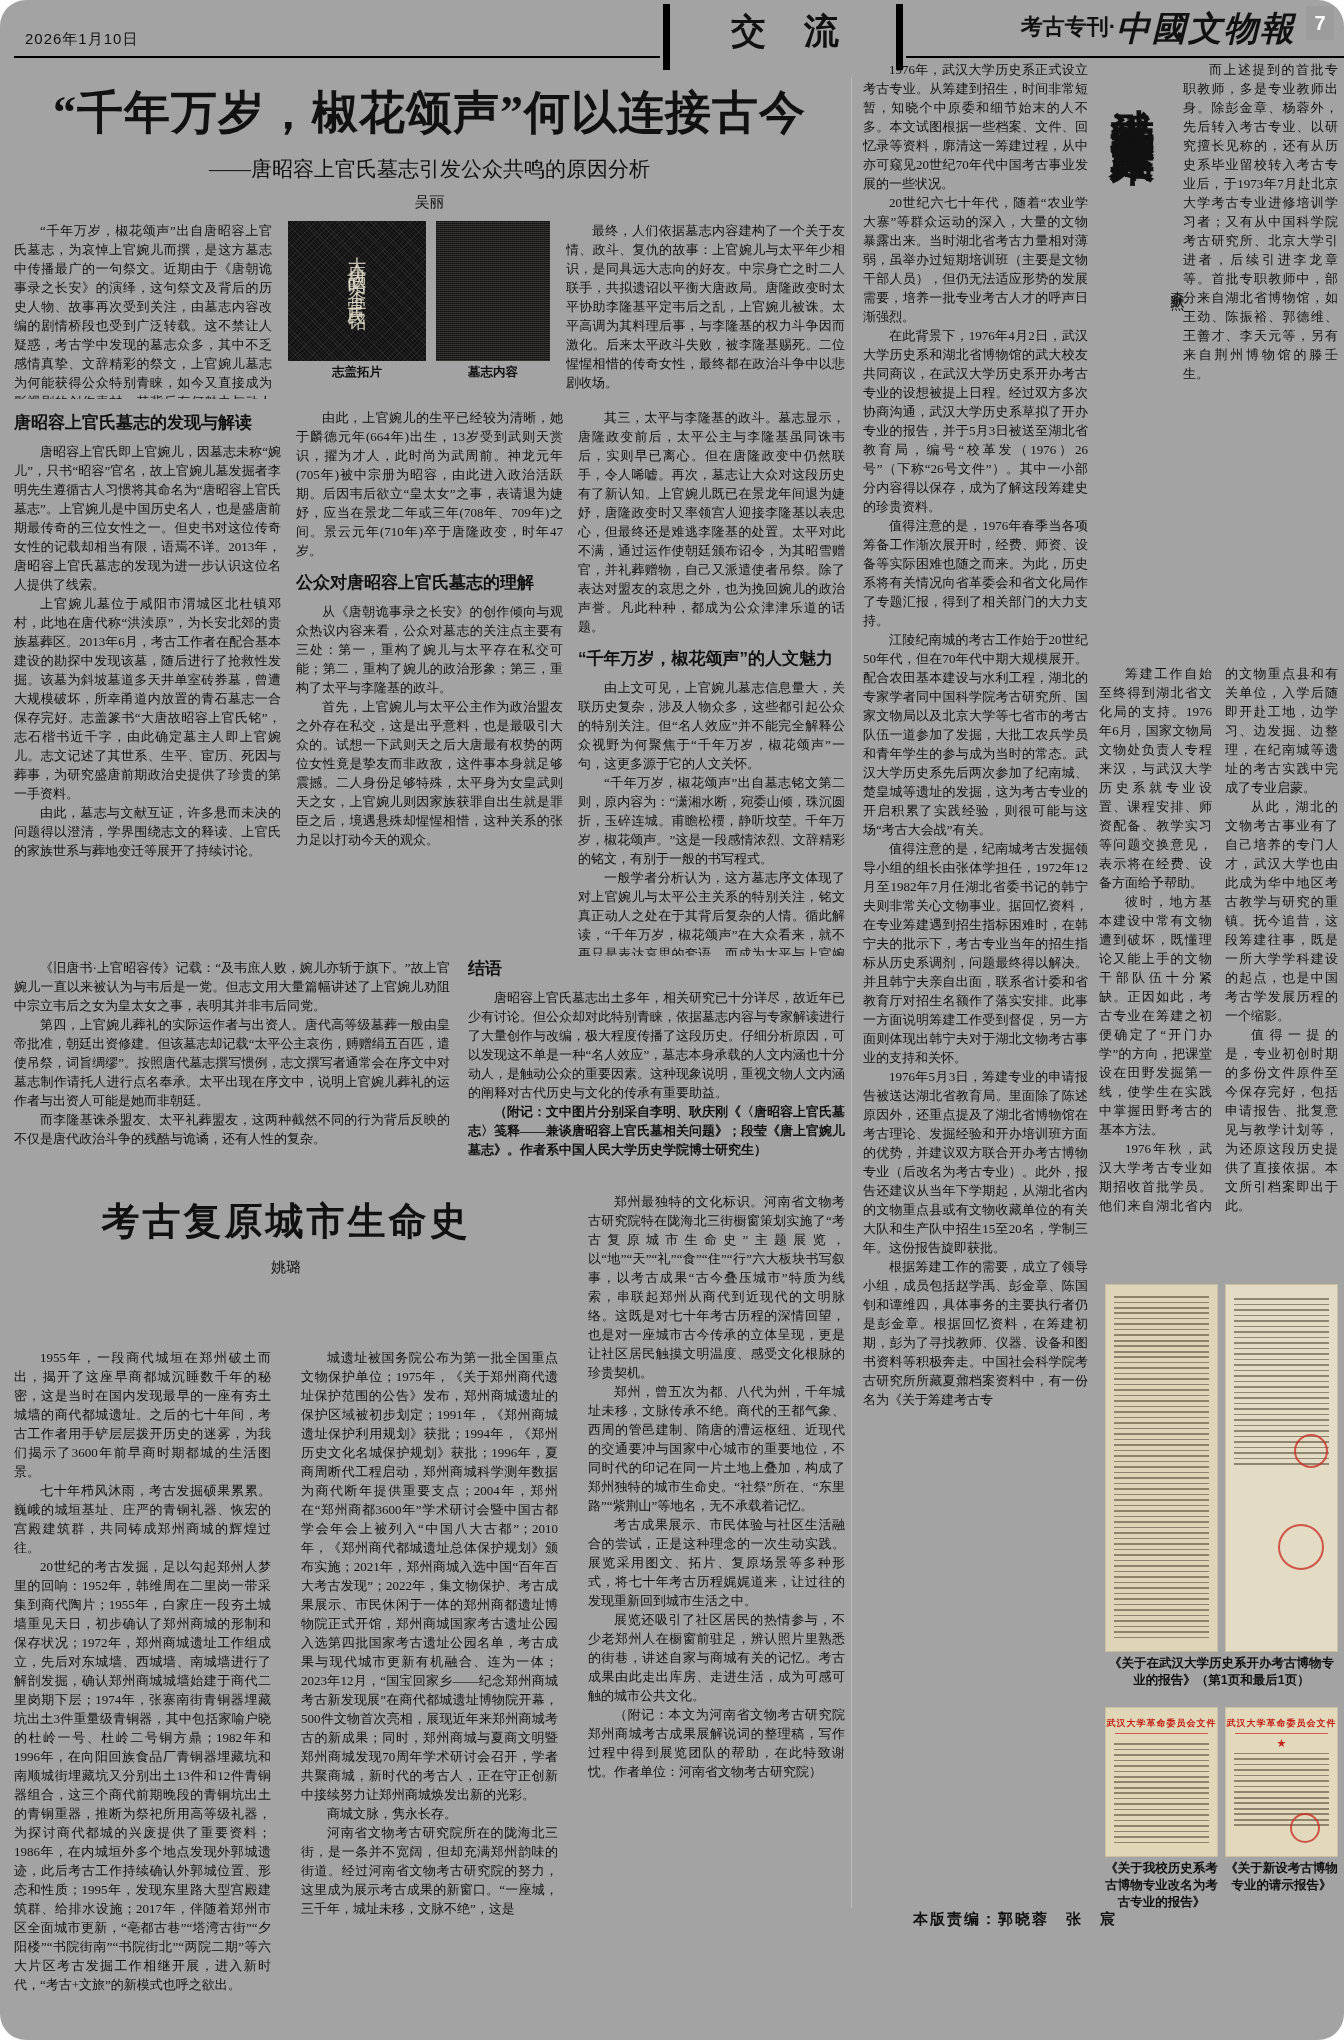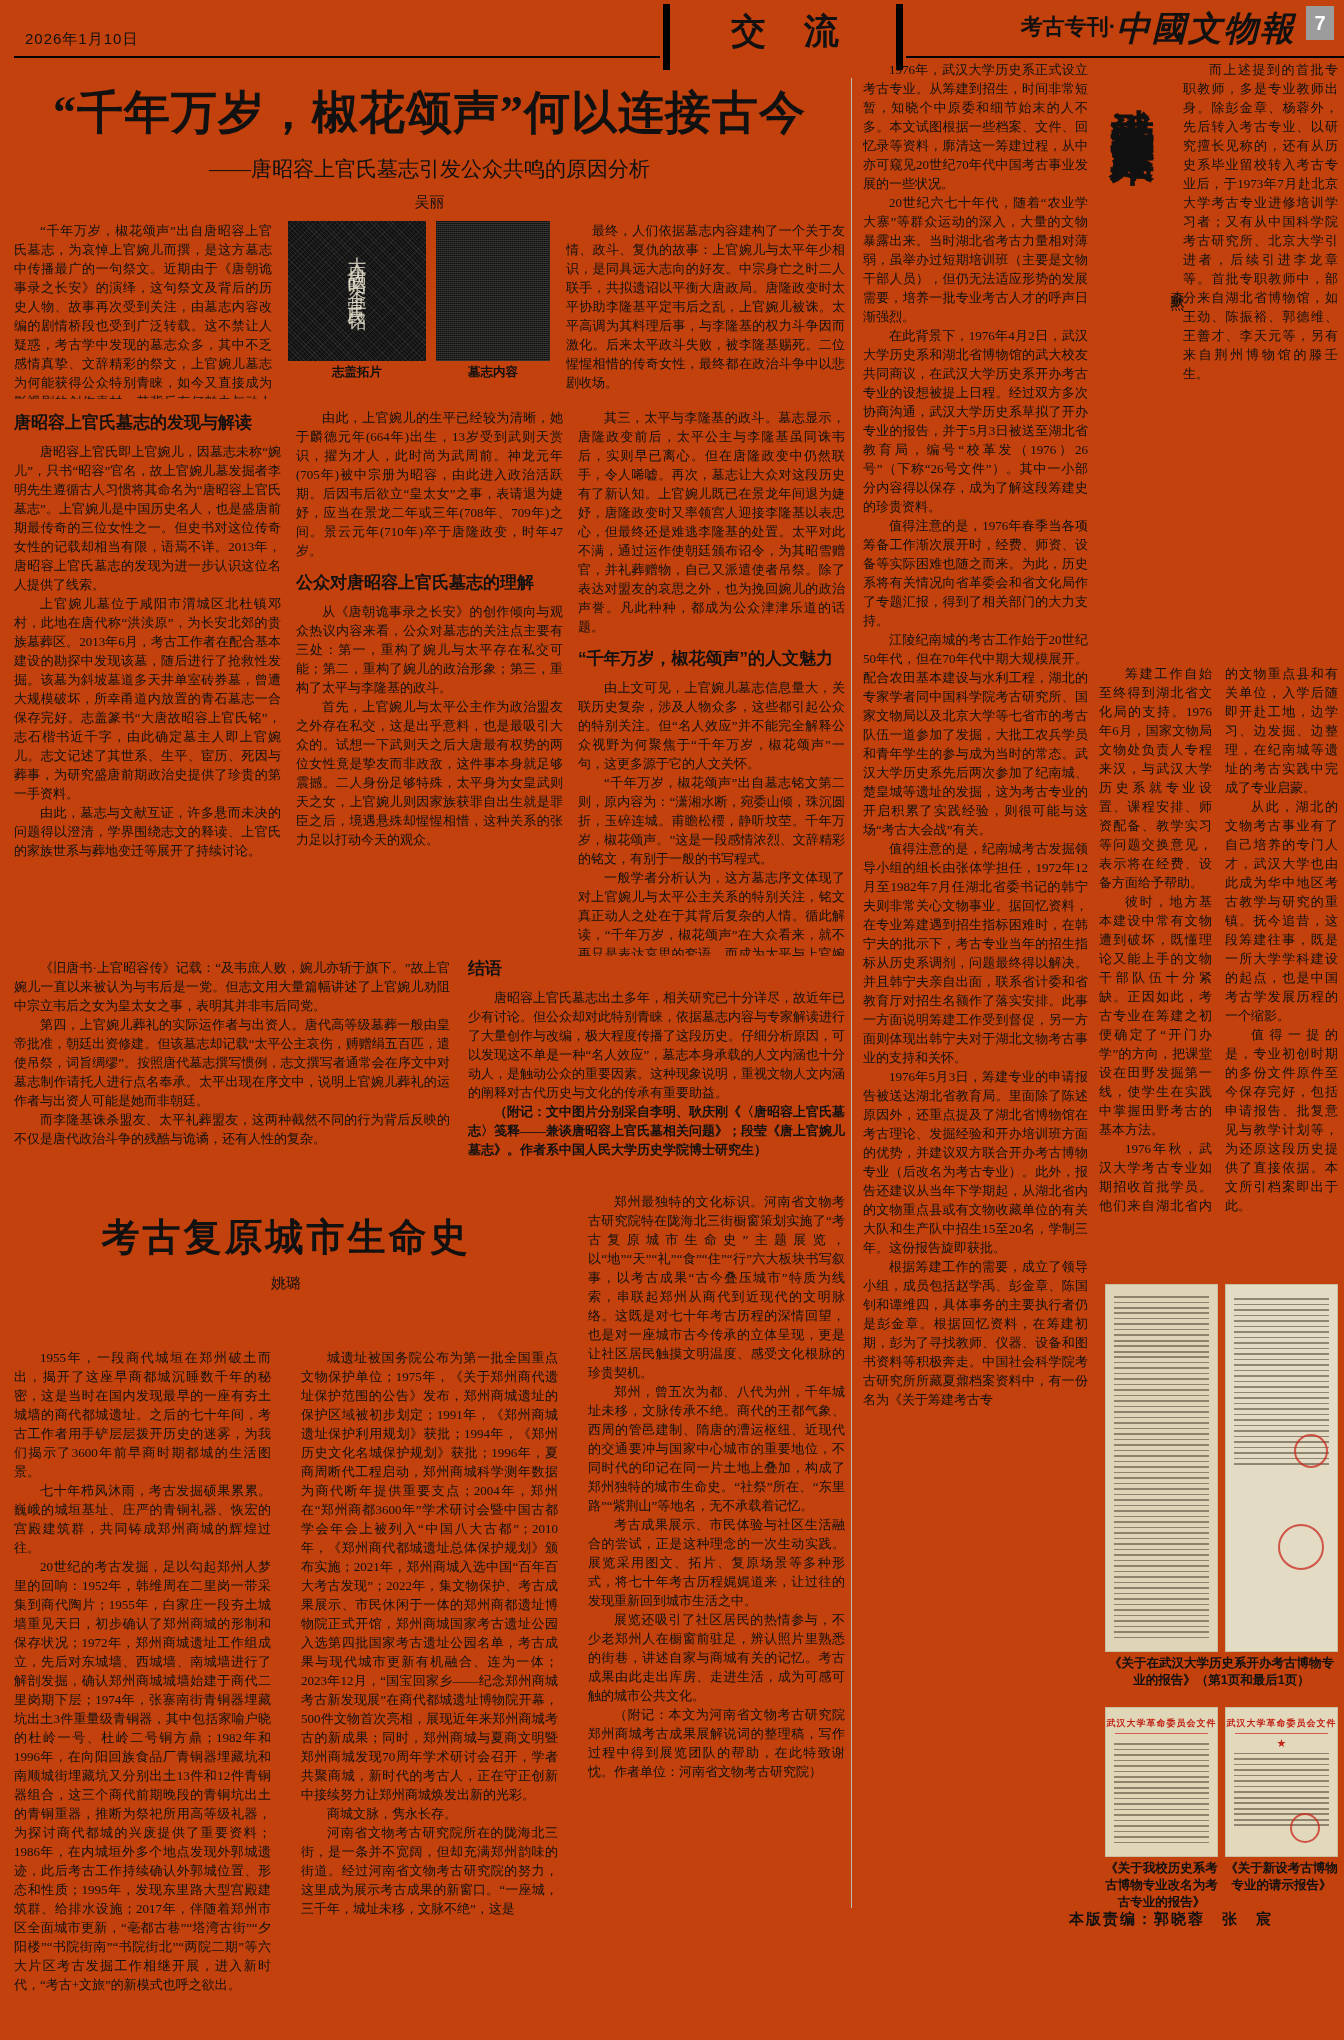--- a/index.html
+++ b/index.html
@@ -1,17 +1,17 @@
 <!DOCTYPE html>
 <html><head>
 <meta charset="utf-8">
 <style>
   html,body{margin:0;padding:0;background:#fff;}
-  #page{position:relative;width:1344px;height:2040px;background:#c2410c;color:#111;
-        font-family:"Liberation Serif","DejaVu Serif",serif;overflow:hidden;}
+  #page{position:relative;width:1344px;height:2040px;background:#a3a3a3;color:#111;
+        font-family:"Liberation Serif","DejaVu Serif",serif;overflow:hidden;border-radius:26px;}
   .abs{position:absolute;}
   
   .date{font-family:"Liberation Sans","DejaVu Sans",sans-serif;font-size:15px;letter-spacing:1px;}
   .rule{background:#000;height:2px;}
   .secbar{background:#000;width:7px;height:66px;}
   .sectitle{font-family:"Liberation Sans","DejaVu Sans",sans-serif;font-weight:bold;font-size:35px;
             letter-spacing:38px;text-indent:38px;text-align:center;white-space:nowrap;}
   .masthead{white-space:nowrap;text-align:right;}
   .mh-pre{font-family:"Liberation Sans","DejaVu Sans",sans-serif;font-weight:bold;font-size:22px;vertical-align:6px;}
   .mh-brand{font-weight:bold;font-size:34px;font-style:italic;letter-spacing:2px;}
@@ -45,21 +45,21 @@
   .colM{column-count:2;column-gap:13px;}
   
   .doc{position:relative;background:#ded4b8;box-shadow:0 0 0 1px #c9bfa2 inset;}
   .doclines{position:absolute;left:9px;right:9px;
             background:repeating-linear-gradient(180deg,rgba(75,62,45,.55) 0 1.5px,transparent 1.5px 5.5px);}
   .redseal{position:absolute;border:2px solid rgba(200,40,30,.75);border-radius:50%;}
   .redstar{position:absolute;color:#c22418;font-size:11px;left:0;right:0;text-align:center;}
   .dochead{position:absolute;top:10px;left:0;right:0;text-align:center;color:#c22418;
            font-weight:bold;font-size:9px;letter-spacing:1px;white-space:nowrap;overflow:hidden;}
   .dochr{position:absolute;top:26px;left:10px;right:10px;height:1px;background:rgba(200,40,30,.7);}
-  .credit{font-size:15px;letter-spacing:2px;text-align:right;font-weight:bold;}
+  .credit{font-size:15px;letter-spacing:2px;text-align:left;font-weight:bold;}
   .divline{position:absolute;width:1px;background:#bbb;}
 </style>
 </head>
 <body>
 
 <div id="page">
 
   <div class="abs date" style="left:25px;top:30px;">2026年1月10日</div>
   <div class="abs rule" style="left:14px;top:56px;width:646px;"></div>
   <div class="abs secbar" style="left:663px;top:4px;"></div>
@@ -132,21 +132,21 @@
       <div class="col" style="width:377px;height:228px;">
         <div class="subhead" style="margin-top:0;">结语</div>
         <p class="bp">唐昭容上官氏墓志出土多年，相关研究已十分详尽，故近年已少有讨论。但公众却对此特别青睐，依据墓志内容与专家解读进行了大量创作与改编，极大程度传播了这段历史。仔细分析原因，可以发现这不单是一种“名人效应”，墓志本身承载的人文内涵也十分动人，是触动公众的重要因素。这种现象说明，重视文物人文内涵的阐释对古代历史与文化的传承有重要助益。</p>
         <p class="bp" style="font-weight:bold;">（附记：文中图片分别采自李明、耿庆刚《〈唐昭容上官氏墓志〉笺释——兼谈唐昭容上官氏墓相关问题》；段莹《唐上官婉儿墓志》。作者系中国人民大学历史学院博士研究生）</p>
       </div>
     </div>
   </div>
 
   <div class="abs" style="left:14px;top:1192px;width:831px;height:823px;">
 
-    <div class="abs" style="left:0;top:20px;width:544px;height:146px;">
+    <div class="abs" style="left:0;top:4px;width:544px;height:146px;">
       <div style="font-weight:900;font-size:38px;text-align:center;letter-spacing:3px;">考古复原城市生命史</div>
       <div class="byline" style="margin-top:8px;">姚璐</div>
     </div>
 
     <div class="col abs" style="left:0;top:156px;width:257px;height:667px;">
       <p class="bp">1955年，一段商代城垣在郑州破土而出，揭开了这座早商都城沉睡数千年的秘密，这是当时在国内发现最早的一座有夯土城墙的商代都城遗址。之后的七十年间，考古工作者用手铲层层拨开历史的迷雾，为我们揭示了3600年前早商时期都城的生活图景。</p>
       <p class="bp">七十年栉风沐雨，考古发掘硕果累累。巍峨的城垣基址、庄严的青铜礼器、恢宏的宫殿建筑群，共同铸成郑州商城的辉煌过往。</p>
       <p class="bp">20世纪的考古发掘，足以勾起郑州人梦里的回响：1952年，韩维周在二里岗一带采集到商代陶片；1955年，白家庄一段夯土城墙重见天日，初步确认了郑州商城的形制和保存状况；1972年，郑州商城遗址工作组成立，先后对东城墙、西城墙、南城墙进行了解剖发掘，确认郑州商城城墙始建于商代二里岗期下层；1974年，张寨南街青铜器埋藏坑出土3件重量级青铜器，其中包括家喻户晓的杜岭一号、杜岭二号铜方鼎；1982年和1996年，在向阳回族食品厂青铜器埋藏坑和南顺城街埋藏坑又分别出土13件和12件青铜器组合，这三个商代前期晚段的青铜坑出土的青铜重器，推断为祭祀所用高等级礼器，为探讨商代都城的兴废提供了重要资料；1986年，在内城垣外多个地点发现外郭城遗迹，此后考古工作持续确认外郭城位置、形态和性质；1995年，发现东里路大型宫殿建筑群、给排水设施；2017年，伴随着郑州市区全面城市更新，“亳都古巷”“塔湾古街”“夕阳楼”“书院街南”“书院街北”“两院二期”等六大片区考古发掘工作相继开展，进入新时代，“考古+文旅”的新模式也呼之欲出。</p>
     </div>
     <div class="col abs" style="left:287px;top:156px;width:257px;height:667px;">

